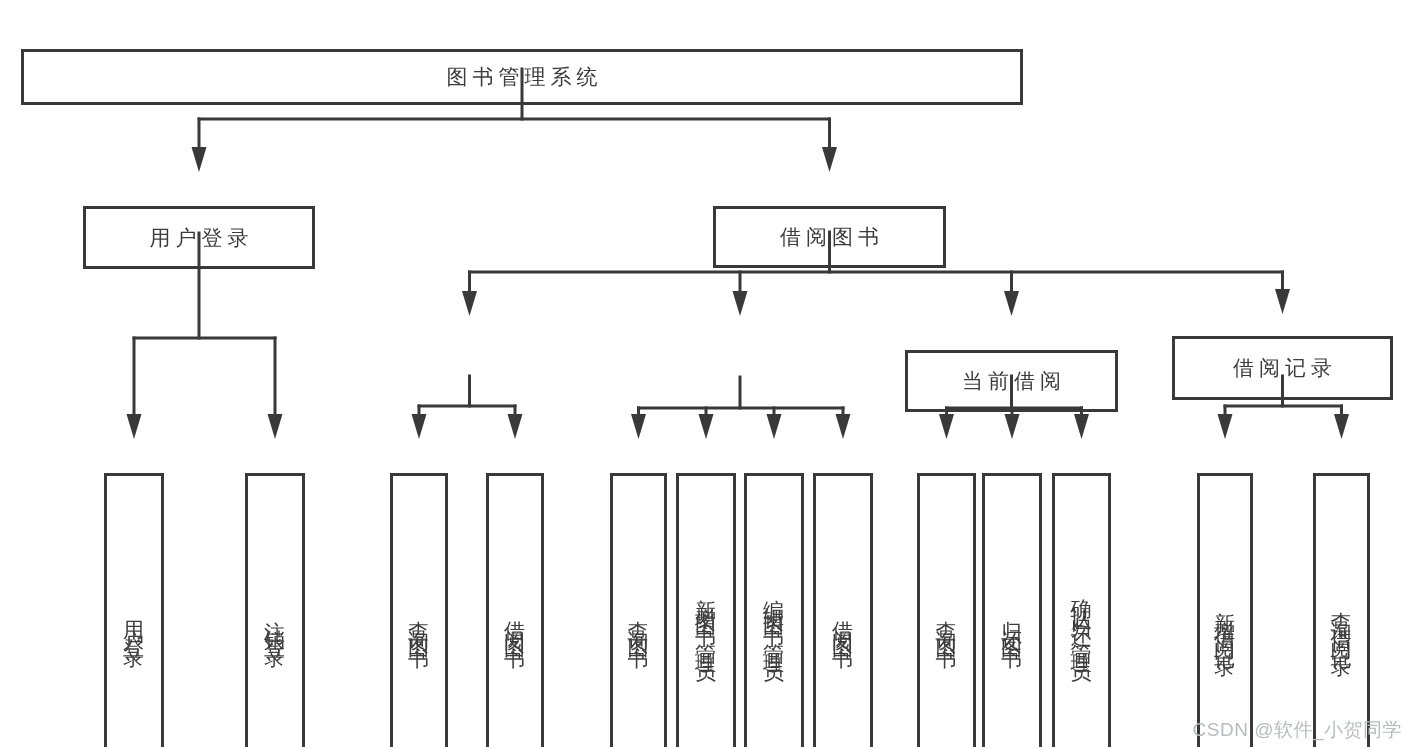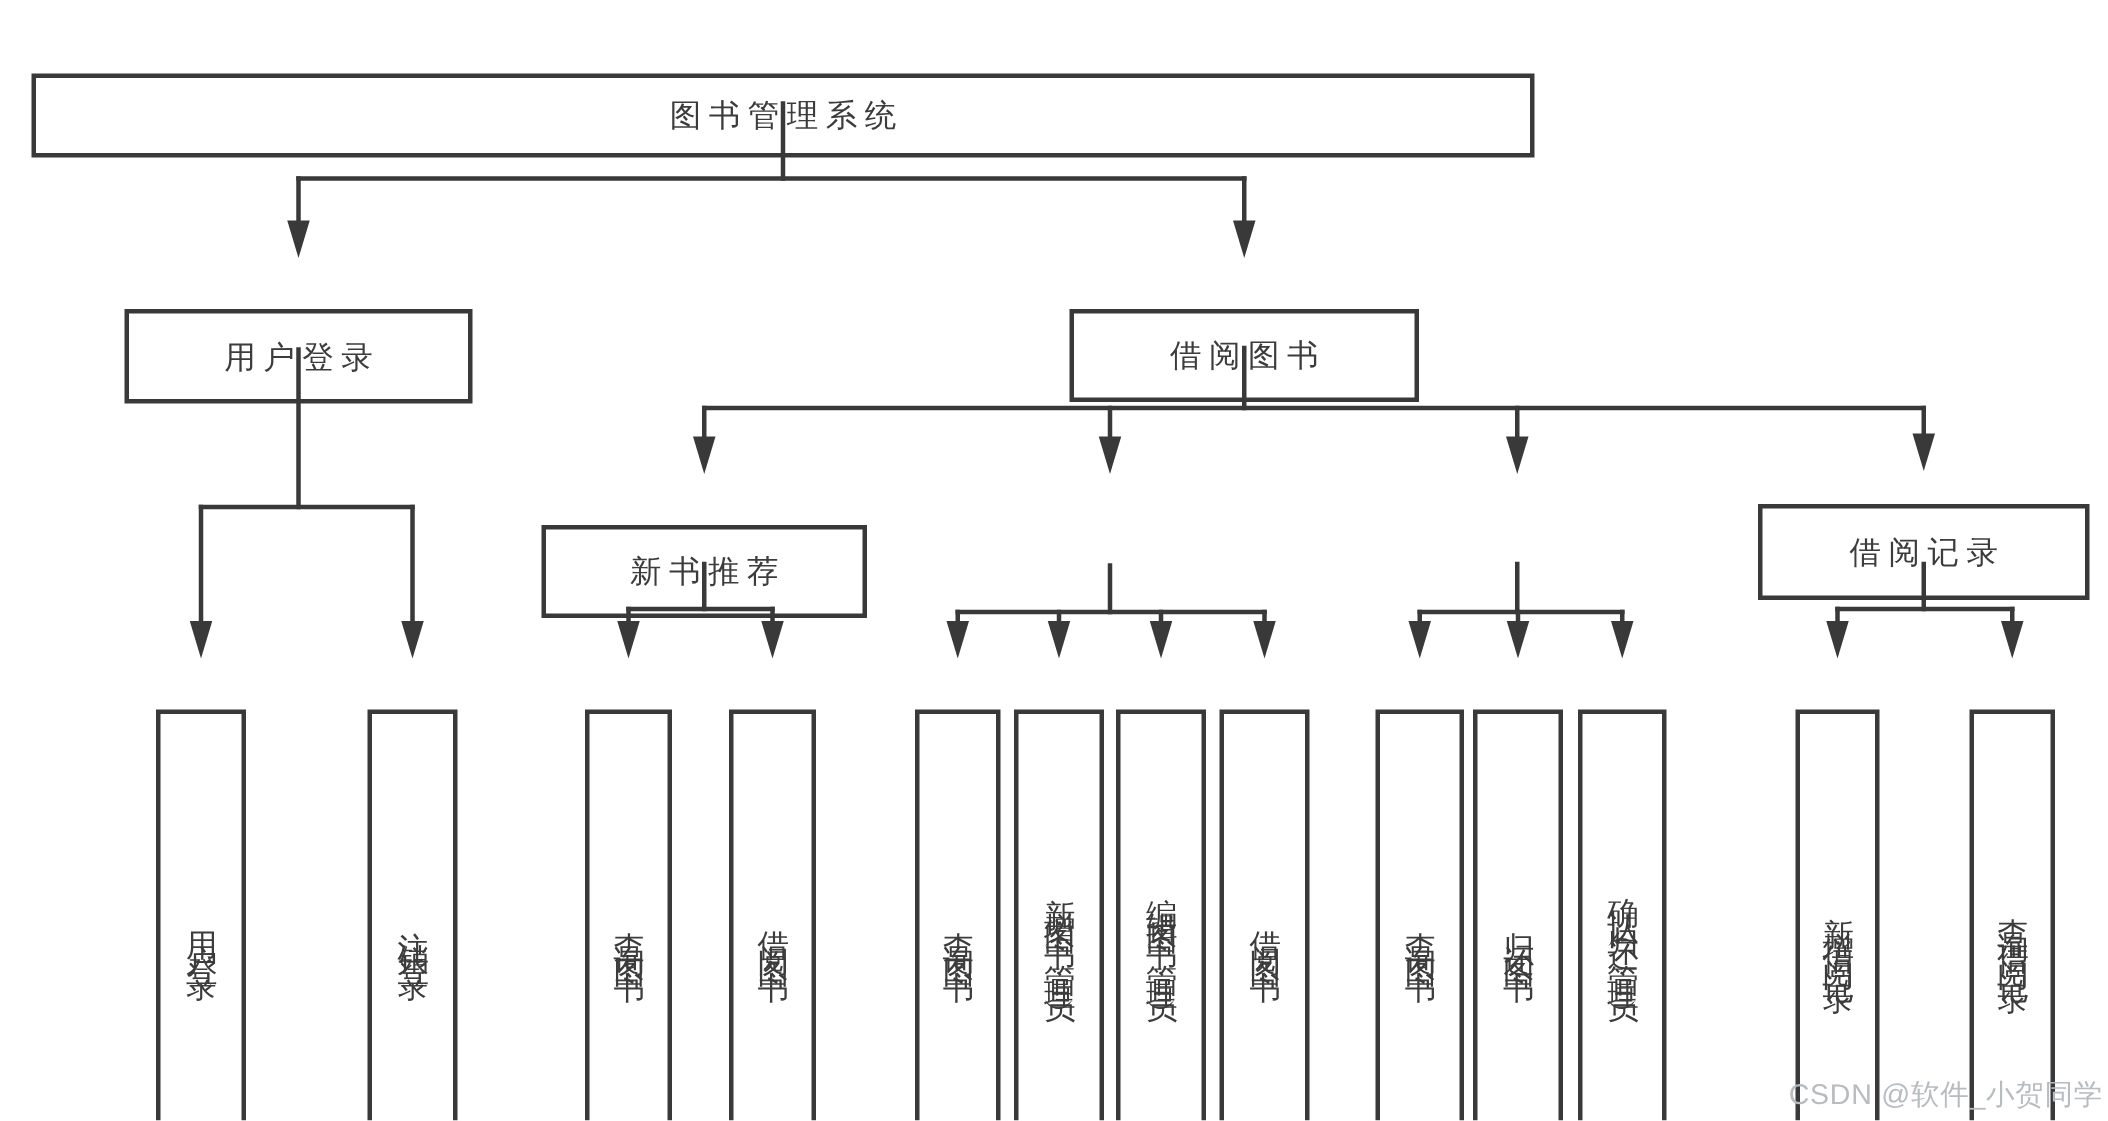--- a/index.html
+++ b/index.html
@@ -55,22 +55,22 @@
       </div>
       <div class="node horizontal" style="left: 713px; top: 170px; width: 233px; height: 62px;">
         <span>借阅图书</span>
       </div>
       <div class="node vertical" style="left: 104px; top: 437px; width: 60px; height: 298px;">
         <span>用户登录</span>
       </div>
       <div class="node vertical" style="left: 245px; top: 437px; width: 60px; height: 298px;">
         <span>注销登录</span>
       </div>
-      <div class="node horizontal" style="left: 361px; top: 314px; width: 217px; height: 62px;">
-        <span>新书推荐</span>
+      <div class="node horizontal" style="left: 905px; top: 314px; width: 213px; height: 62px;">
+        <span>当前借阅</span>
       </div>
       <div class="node horizontal" style="left: 1172px; top: 300px; width: 221px; height: 64px;">
         <span>借阅记录</span>
       </div>
       <div class="node vertical" style="left: 390px; top: 437px; width: 58px; height: 298px;">
         <span>查询图书</span>
       </div>
       <div class="node vertical" style="left: 486px; top: 437px; width: 58px; height: 298px;">
         <span>借阅图书</span>
       </div>

